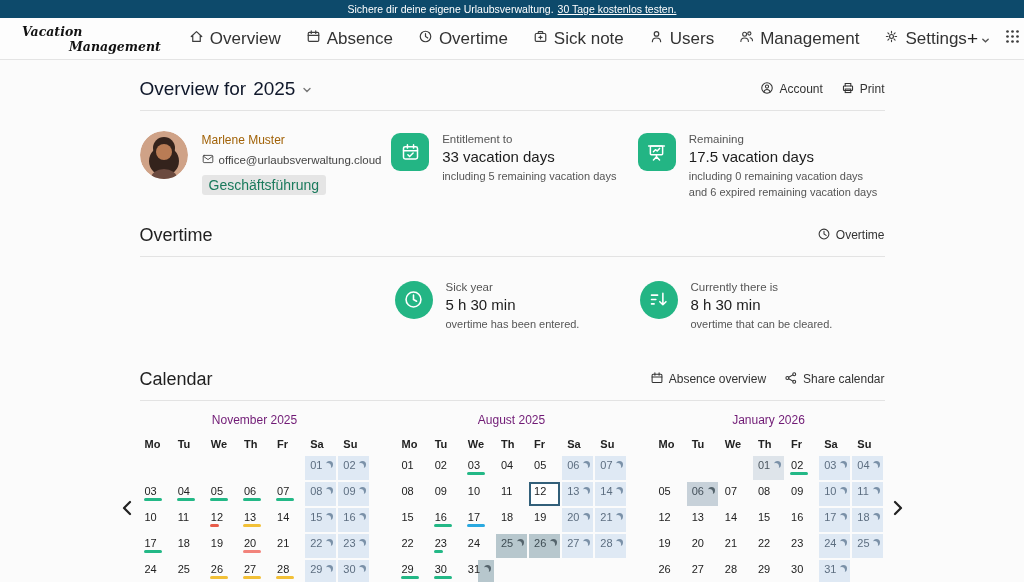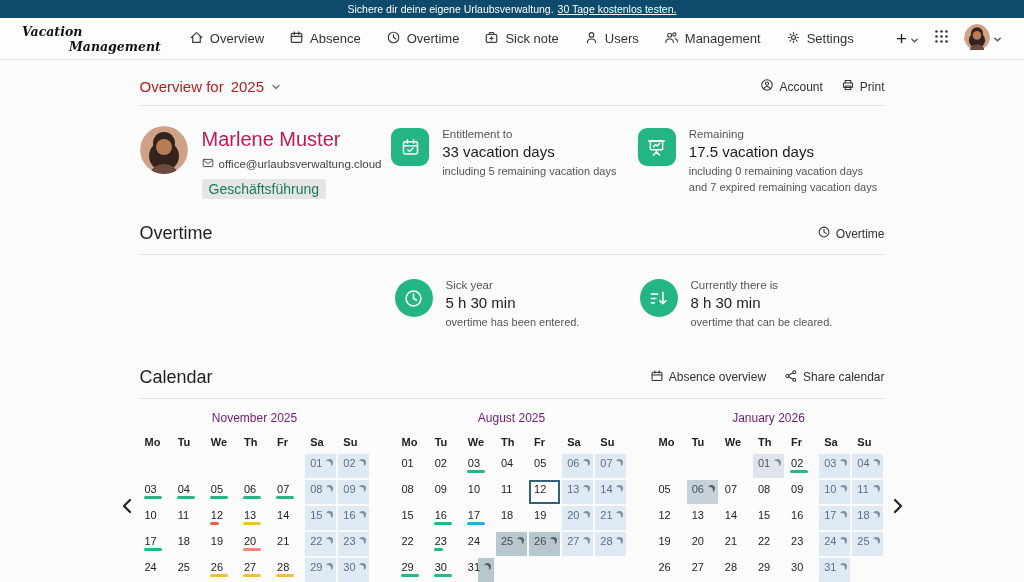--- a/index.html
+++ b/index.html
@@ -12,45 +12,45 @@
             display:flex; align-items:center; justify-content:center; gap:4px; }
   .banner .bn-link { text-decoration:underline; cursor:pointer; }
 
   
   .topnav { height:42px; background:#fdfdfd; border-bottom:1px solid #e4e4e4;
             display:flex; align-items:center; padding:0 22px; }
   .brand { font-family:"DejaVu Serif",serif; font-style:italic; font-weight:bold;
            font-size:12.5px; line-height:1.2; color:#111; }
   .brand .b2 { padding-left:7px;margin-left:40px; }
   .nav-items { display:flex; align-items:center; gap:25px; margin-left:28px; }
-  .nav-item { display:flex; align-items:center; gap:6px; font-size:13px; color:#333; cursor:pointer; white-space:nowrap; }
+  .nav-item { display:flex; align-items:center; gap:6px; font-size:17px; color:#333; cursor:pointer; white-space:nowrap; }
   .nav-item svg, .hl svg { flex-shrink:0; }
   .nav-right { margin-left:auto; display:flex; align-items:center; gap:15px; }
   .plus-btn { display:flex; align-items:center; gap:3px; font-size:19px; font-weight:300; color:#222; cursor:pointer; }
   .apps-btn { cursor:pointer; display:flex; }
   .avatar-btn { display:flex; align-items:center; gap:3px; cursor:pointer; }
   .av { border-radius:50%; overflow:hidden; display:block; }
 
   
   .container { width:745px; margin:0 auto; }
   .section-head { display:flex; align-items:center; justify-content:space-between;
                   border-bottom:1px solid #e3e3e3; }
   .sh1 { padding:18px 0 10px; }
   .sh2 { padding:12px 0 10px; }
-  .page-title { font-size:15px; font-weight:400; color:#b91c1c; display:flex; align-items:flex-end; gap:7px; }
+  .page-title { font-size:19px; font-weight:400; color:#0f172a; display:flex; align-items:flex-end; gap:7px; }
   .sec-title { font-size:18px; font-weight:400; color:#1f1f1f; }
   .head-links { display:flex; gap:18px; }
   .hl { display:flex; align-items:center; gap:5px; font-size:12px; color:#333; cursor:pointer; }
 
   
   .person-row { display:flex; padding:20px 0 12px; }
   .person { width:255px; display:flex; }
   .avatar48 { width:48px; height:48px; border-radius:50%; overflow:hidden; flex-shrink:0; cursor:pointer; }
   .person-info { margin-left:14px; padding-top:2px; }
-  .person-name { font-size:20px; color:#be185d; }
+  .person-name { font-size:12px; color:#a16207; }
   .person-email { display:flex; align-items:center; gap:5px; font-size:11.5px; color:#444; margin-top:6px; cursor:pointer; }
   .badge { display:inline-block; margin-top:8px; background:#e5e5e5; color:#1a7a5c;
            font-size:14px; padding:2px 7px; border-radius:3px; }
   .stat { width:250px; display:flex; gap:13px; padding-top:2px; }
   .stat-icon { width:38px; height:38px; flex-shrink:0; display:flex; align-items:center;
                justify-content:center; background:#23b584; }
   .sq { border-radius:9px; }
   .ci { border-radius:50%; }
   .stat-l1 { font-size:11.5px; color:#555; }
   .stat-value { font-size:15px; color:#1c1c1c; margin:3px 0 4px; }
@@ -253,21 +253,21 @@
           <svg width="21" height="21" viewBox="0 0 24 24" fill="none" stroke="#fff" stroke-width="1.7" stroke-linecap="round" stroke-linejoin="round">
             <path d="M3 4.5 H21"></path>
             <rect x="5" y="4.5" width="14" height="10" rx="1"></rect>
             <path d="M12 14.5 V17 M12 17 L8.5 20.5 M12 17 L15.5 20.5 M8.5 11.2 l2.3-2.4 2 1.5 2.7-3"></path>
           </svg>
         </div>
       <div>
         <div class="stat-l1">Remaining</div>
         <div class="stat-value">17.5 vacation days</div>
         <div class="stat-l3">including 0 remaining vacation days</div>
-        <div class="stat-l3">and 7 expired remaining vacation days</div>
+        <div class="stat-l3">and 6 expired remaining vacation days</div>
       </div>
     </div>
   </div>
 
   <div class="section-head sh2">
     <div class="sec-title">Overtime</div>
     <div class="head-links">
       <div class="hl">
         <span><svg width="14" height="14" viewBox="0 0 20 20" fill="none" stroke="#333" stroke-width="1.5" stroke-linecap="round">
               <circle cx="10" cy="10" r="7"></circle>

